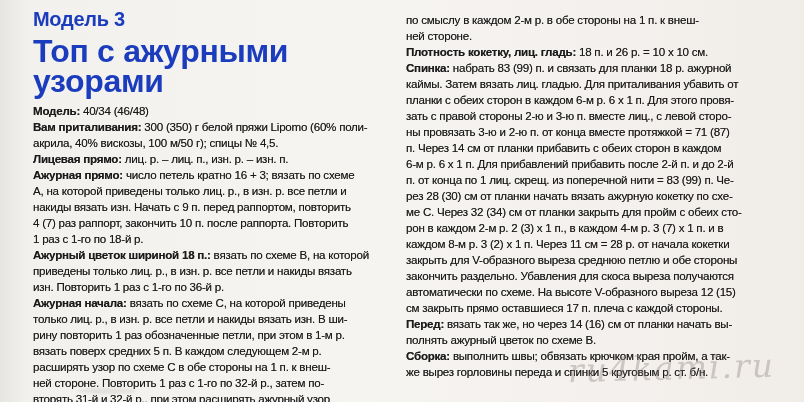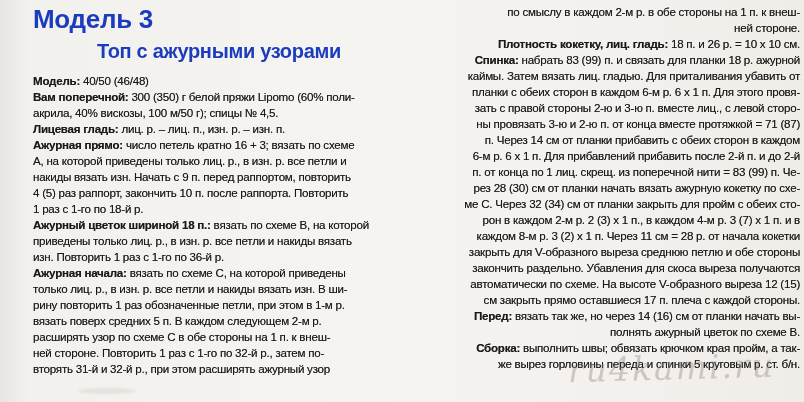--- a/index.html
+++ b/index.html
@@ -13,44 +13,43 @@
   }
   .col {
     position: absolute;
     top: 0;
   }
   .col-left  { left: 33px;  width: 372px; top: 6px; }
   .col-right { left: 406px; width: 394px; top: 4px; }
   .title-1 {
     margin: 0;
     color: #1b3dbd;
-    font-size: 26px;
+    font-size: 20px;
     line-height: 26px;
     font-weight: 700;
     letter-spacing: -0.3px;
   }
   .title-2 {
     margin: 4px 0 0 0;
     color: #1b3dbd;
-    font-size: 20px;
+    font-size: 32px;
     line-height: 30px;
     font-weight: 700;
     letter-spacing: -0.3px;
-    text-align: center;
   }
   .body-text {
     margin-top: 7px;
     white-space: pre;
     font-size: 11.6px;
     line-height: 16px;
     letter-spacing: -0.25px;
     color: #1a1a1a;
     text-shadow: 0 0 0.35px rgba(20,20,20,0.6);
   }
-  .col-right .body-text { margin-top: 0; text-align: right; }
+  .col-right .body-text { margin-top: 8px; }
   .run { font-weight: 400; }
   .run.bold { font-weight: 700; }
   .watermark {
     position: absolute;
     left: 568px;
     top: 348px;
     width: 240px;
     font-family: "DejaVu Serif", serif;
     font-style: italic;
     font-size: 33px;
@@ -71,28 +70,28 @@
   }
 </style>
 </head>
 <body>
 
 <div class="page">
 
   <div class="col col-left">
     <h1 class="title-1">Модель 3</h1>
     <h1 class="title-2">Топ с ажурными узорами</h1>
-    <div class="body-text"><span class="run bold">Модель:</span><span class="run"> 40/50 (46/48)
-</span><span class="run bold">Вам поперечной:</span><span class="run"> 300 (350) г белой пряжи Lipomo (60% поли-
+    <div class="body-text"><span class="run bold">Модель:</span><span class="run"> 40/34 (46/48)
+</span><span class="run bold">Вам приталивания:</span><span class="run"> 300 (350) г белой пряжи Lipomo (60% поли-
 акрила, 40% вискозы, 100 м/50 г); спицы № 4,5.
-</span><span class="run bold">Лицевая гладь:</span><span class="run"> лиц. р. – лиц. п., изн. р. – изн. п.
+</span><span class="run bold">Лицевая прямо:</span><span class="run"> лиц. р. – лиц. п., изн. р. – изн. п.
 </span><span class="run bold">Ажурная прямо:</span><span class="run"> число петель кратно 16 + 3; вязать по схеме
 А, на которой приведены только лиц. р., в изн. р. все петли и
 накиды вязать изн. Начать с 9 п. перед раппортом, повторить
-4 (5) раз раппорт, закончить 10 п. после раппорта. Повторить
+4 (7) раз раппорт, закончить 10 п. после раппорта. Повторить
 1 раз с 1-го по 18-й р.
 </span><span class="run bold">Ажурный цветок шириной 18 п.:</span><span class="run"> вязать по схеме В, на которой
 приведены только лиц. р., в изн. р. все петли и накиды вязать
 изн. Повторить 1 раз с 1-го по 36-й р.
 </span><span class="run bold">Ажурная начала:</span><span class="run"> вязать по схеме С, на которой приведены
 только лиц. р., в изн. р. все петли и накиды вязать изн. В ши-
 рину повторить 1 раз обозначенные петли, при этом в 1-м р.
 вязать поверх средних 5 п. В каждом следующем 2-м р.
 расширять узор по схеме С в обе стороны на 1 п. к внеш-
 ней стороне. Повторить 1 раз с 1-го по 32-й р., затем по-

